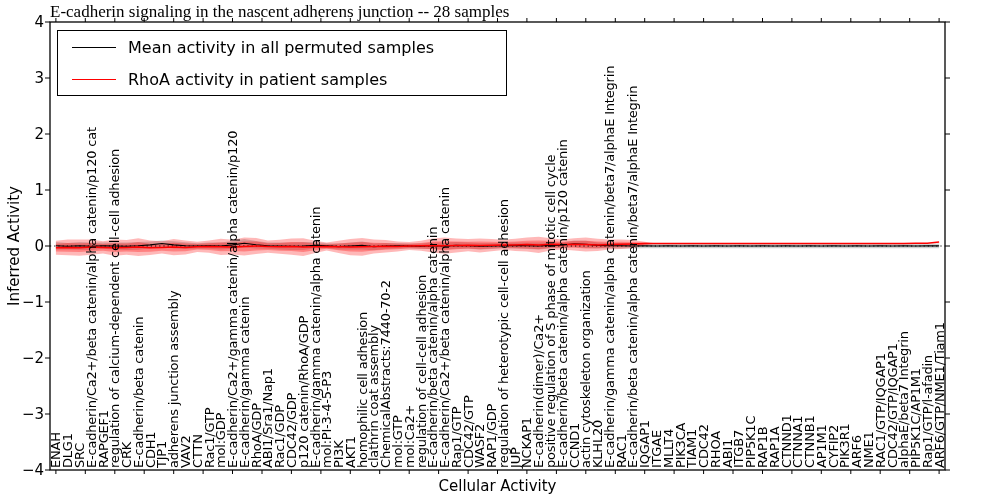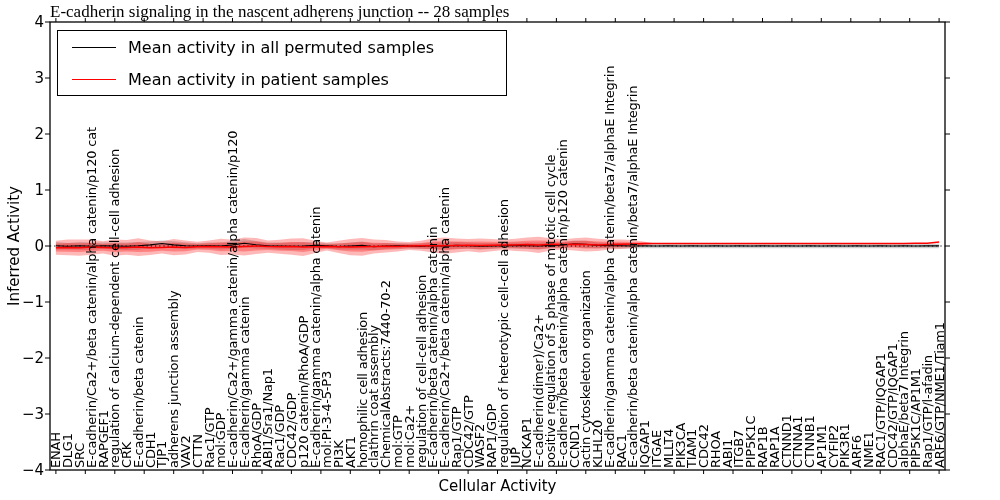--- a/index.html
+++ b/index.html
@@ -210,16 +210,16 @@
       <span class="xlab" style="left: 932.6px;">ARF6/GTP/NME1/Tiam1</span>
     </div>
 
   <div class="legend">
     <div class="legend-row">
       <span class="legend-line" style="border-top-color: rgb(0, 0, 0);"></span>
       <span class="legend-text">Mean activity in all permuted samples</span>
     </div>
     <div class="legend-row">
       <span class="legend-line" style="border-top-color: rgb(255, 0, 0);"></span>
-      <span class="legend-text">Mean activity in patient samples</span>
+      <span class="legend-text">RhoA activity in patient samples</span>
     </div>
   </div>
 </div>
 
 </body></html>

